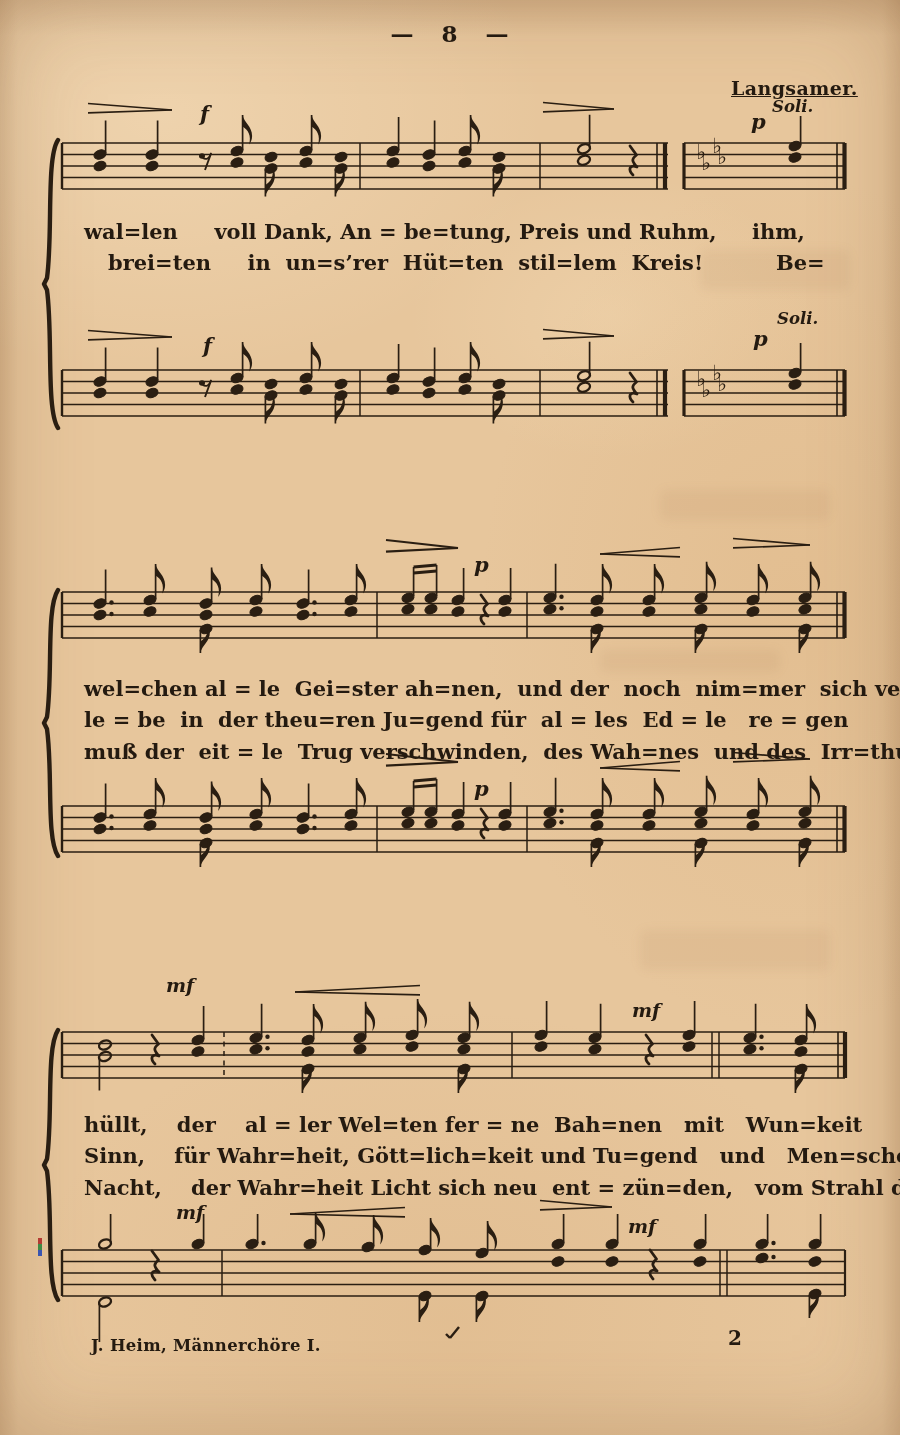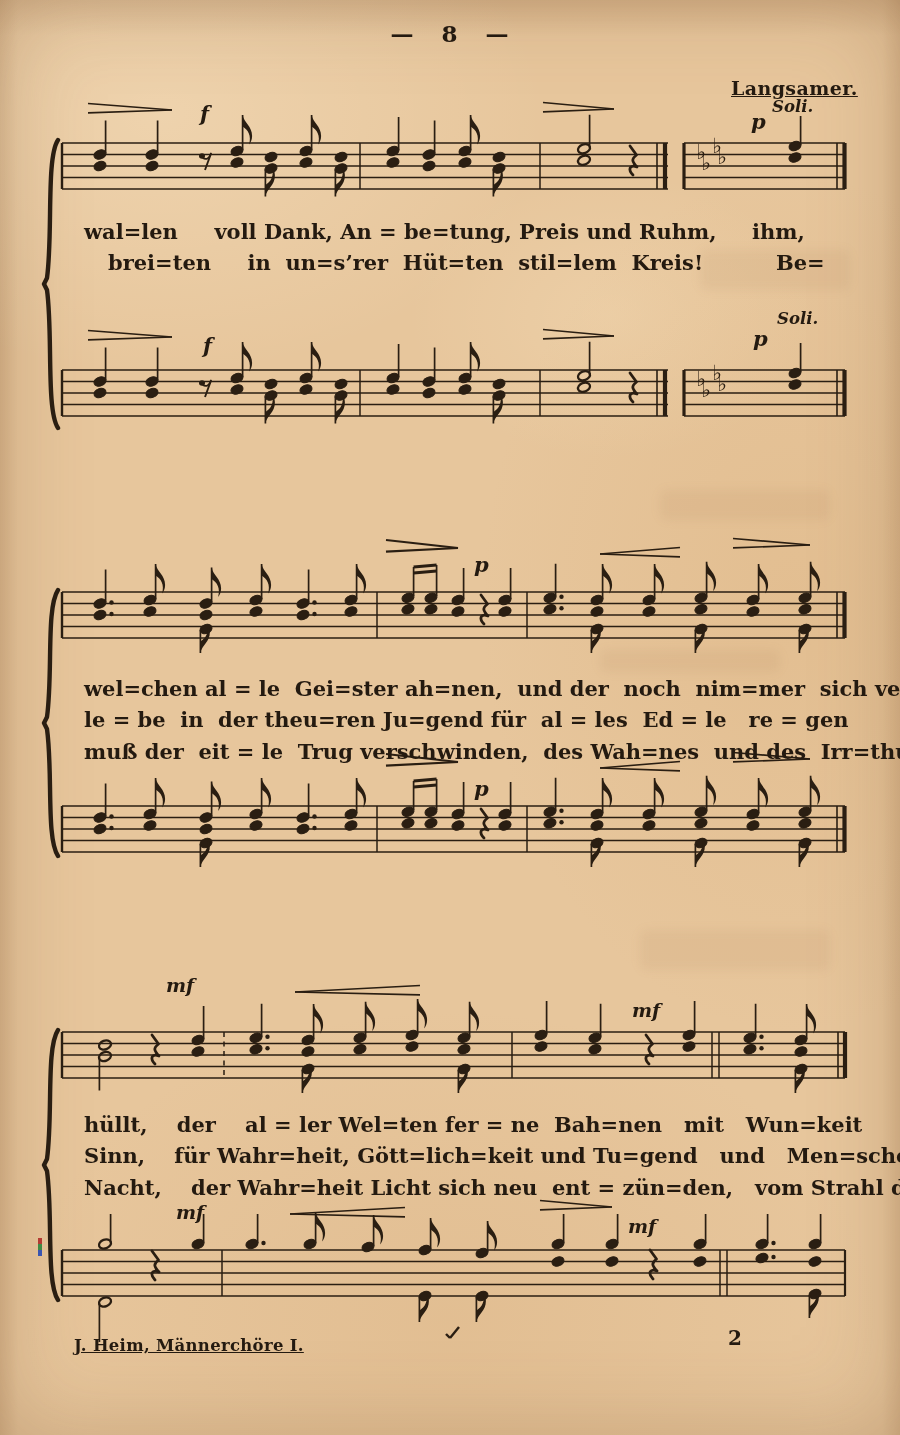--- a/index.html
+++ b/index.html
@@ -20,21 +20,21 @@
   #music{position:absolute;left:0;top:0;}
   .pagenum{position:absolute;left:0;right:0;top:20px;text-align:center;
     font:700 23px "DejaVu Serif",serif;letter-spacing:1px;white-space:pre;}
   .tempo{position:absolute;left:731px;top:77px;font:700 19px "DejaVu Serif",serif;letter-spacing:.4px;text-decoration:underline;}
   .soli{position:absolute;font:italic 700 16.5px "DejaVu Serif",serif;}
   .dyn{position:absolute;font:italic 700 21px "DejaVu Serif",serif;}
   .dyn.small{font-size:19px;}
   .lline{position:absolute;left:84px;width:790px;height:27px;
     font:700 21px "DejaVu Serif",serif;white-space:pre;}
   .endw{position:absolute;left:668px;top:0;white-space:pre;}
-  .footer{position:absolute;left:74px;top:1336px;font:700 16.5px "DejaVu Serif",serif;letter-spacing:.3px;text-decoration:underline;}
+  .footer{position:absolute;left:91px;top:1336px;font:700 16.5px "DejaVu Serif",serif;letter-spacing:.3px;}
   .plate{position:absolute;left:728px;top:1326px;font:700 20px "DejaVu Serif",serif;}
   .smudge{position:absolute;background:rgba(150,105,60,.08);filter:blur(5px);border-radius:8px;}
   .scan-rgb{position:absolute;left:38px;top:1238px;width:4px;height:18px;}
   .scan-rgb div{width:4px;height:6px;}
 </style>
 </head>
 <body>
 
 <div class="page">
 

